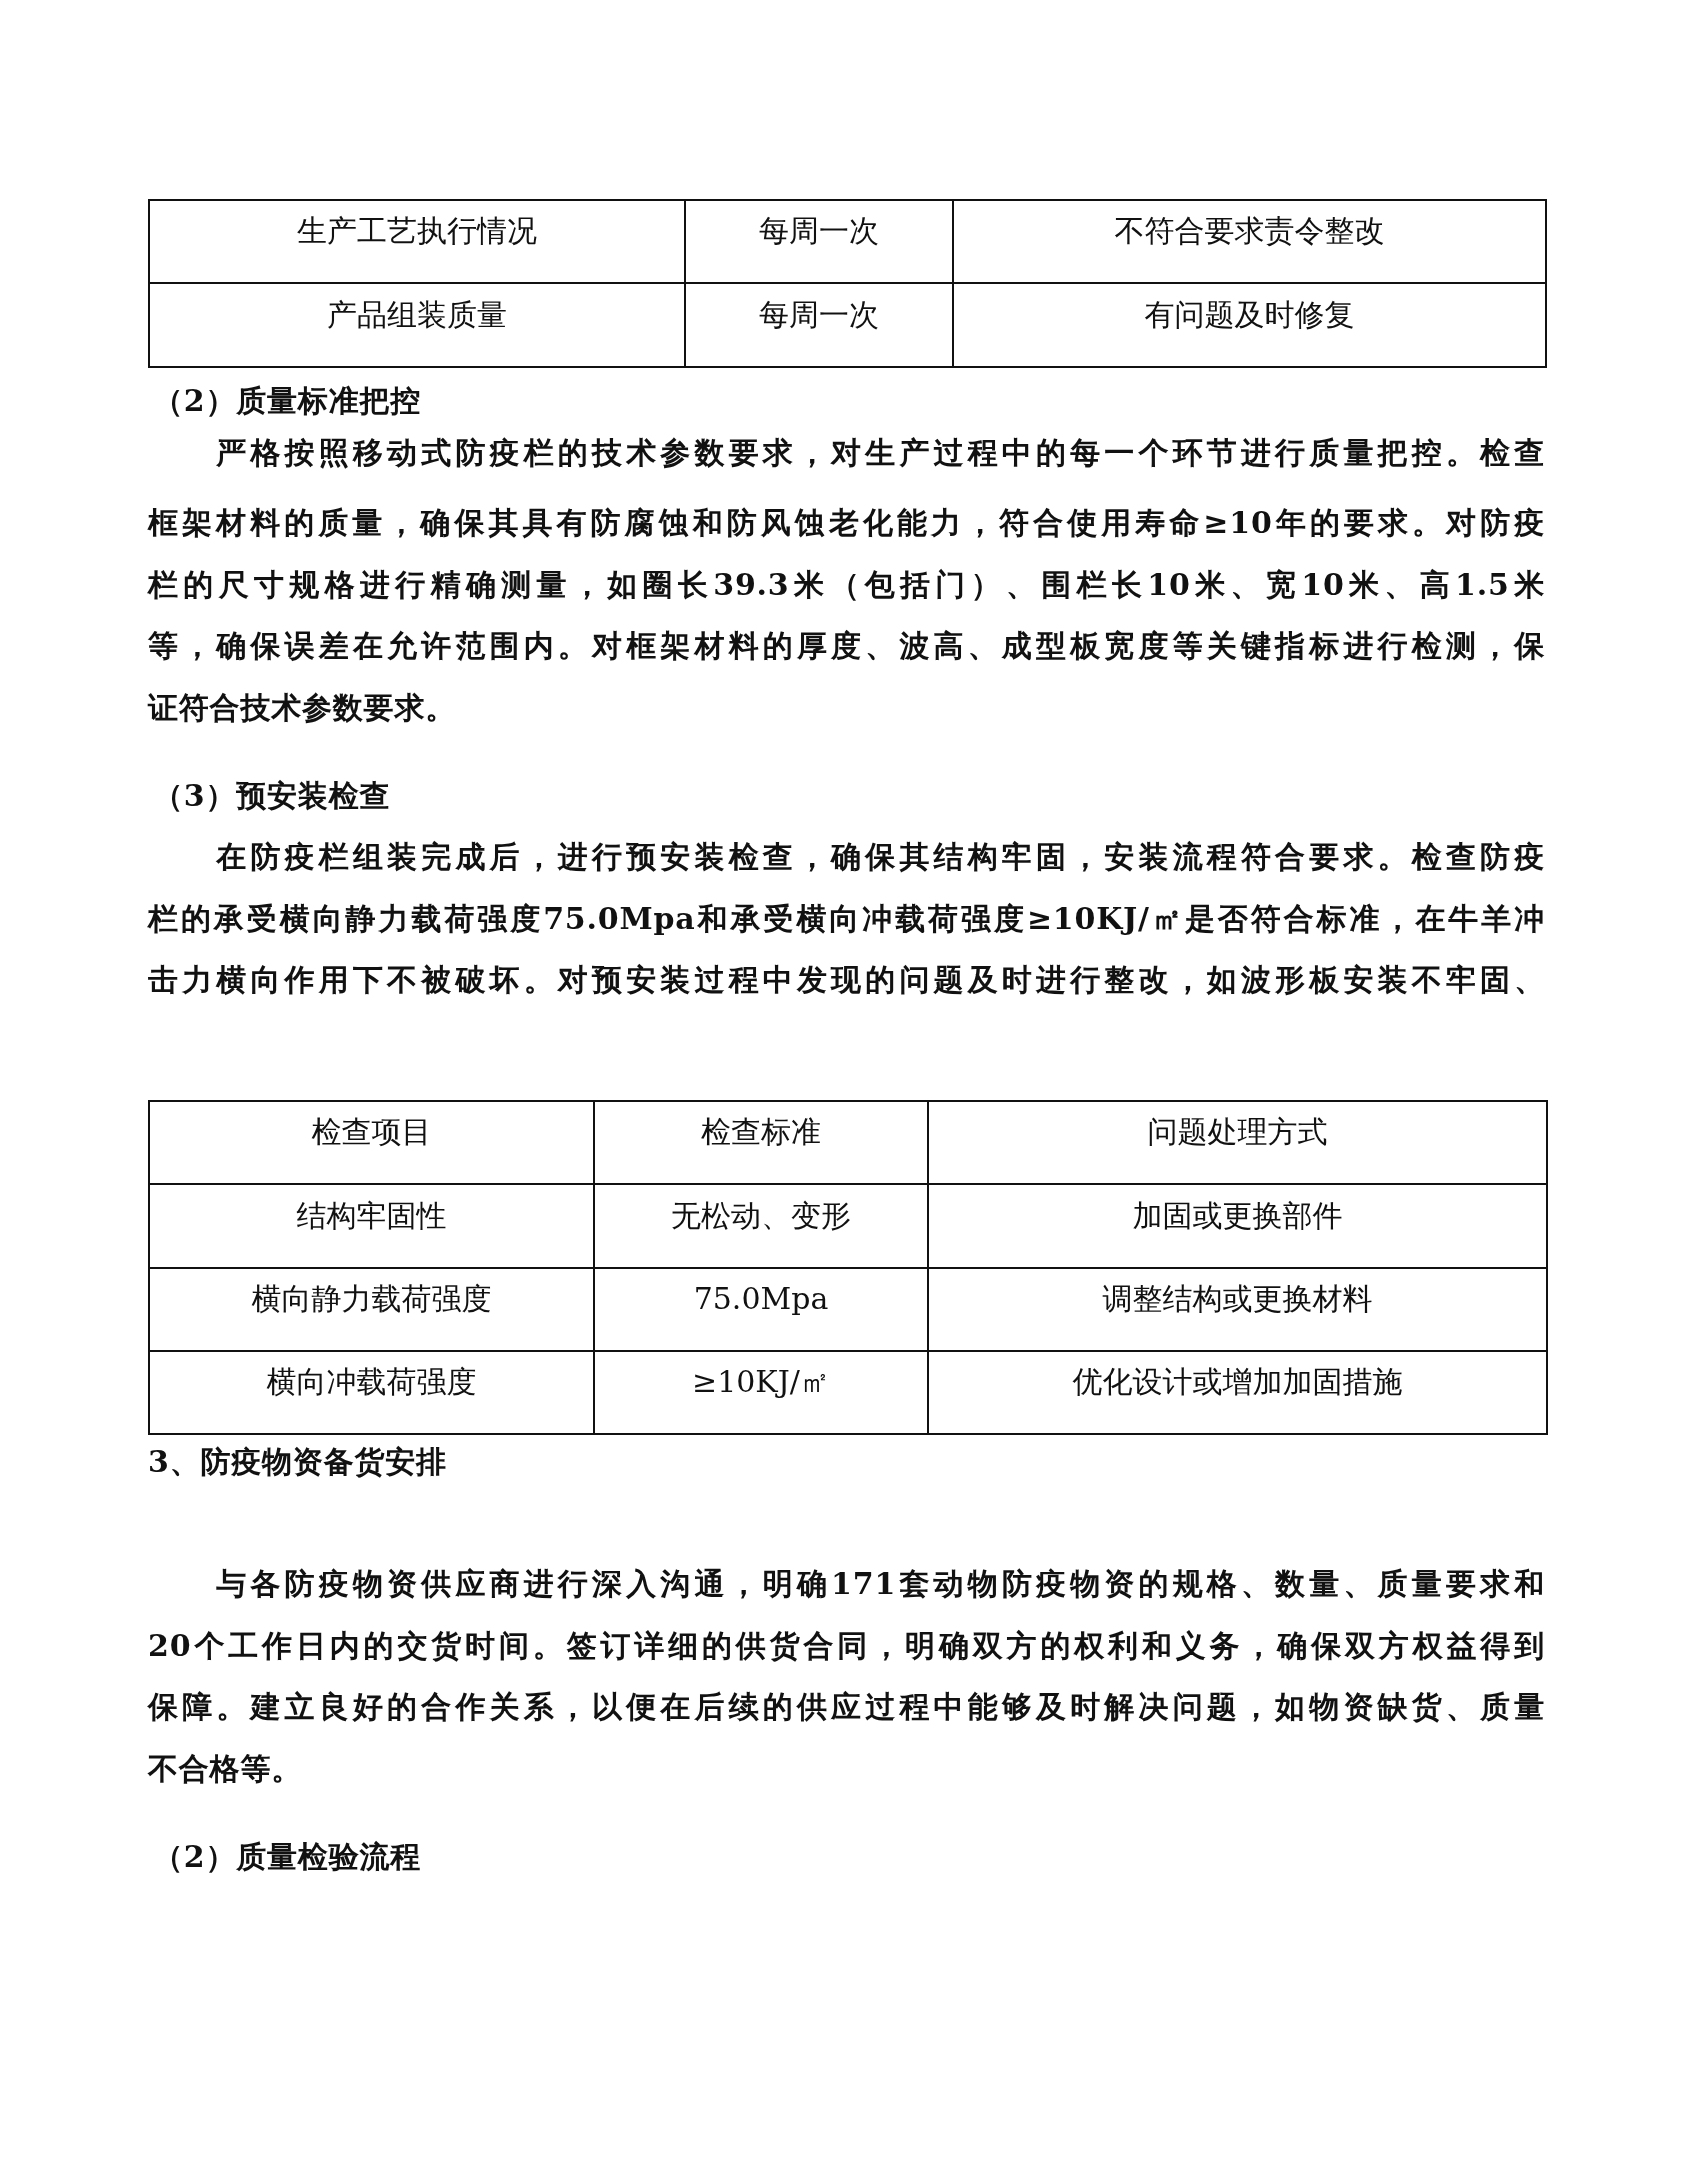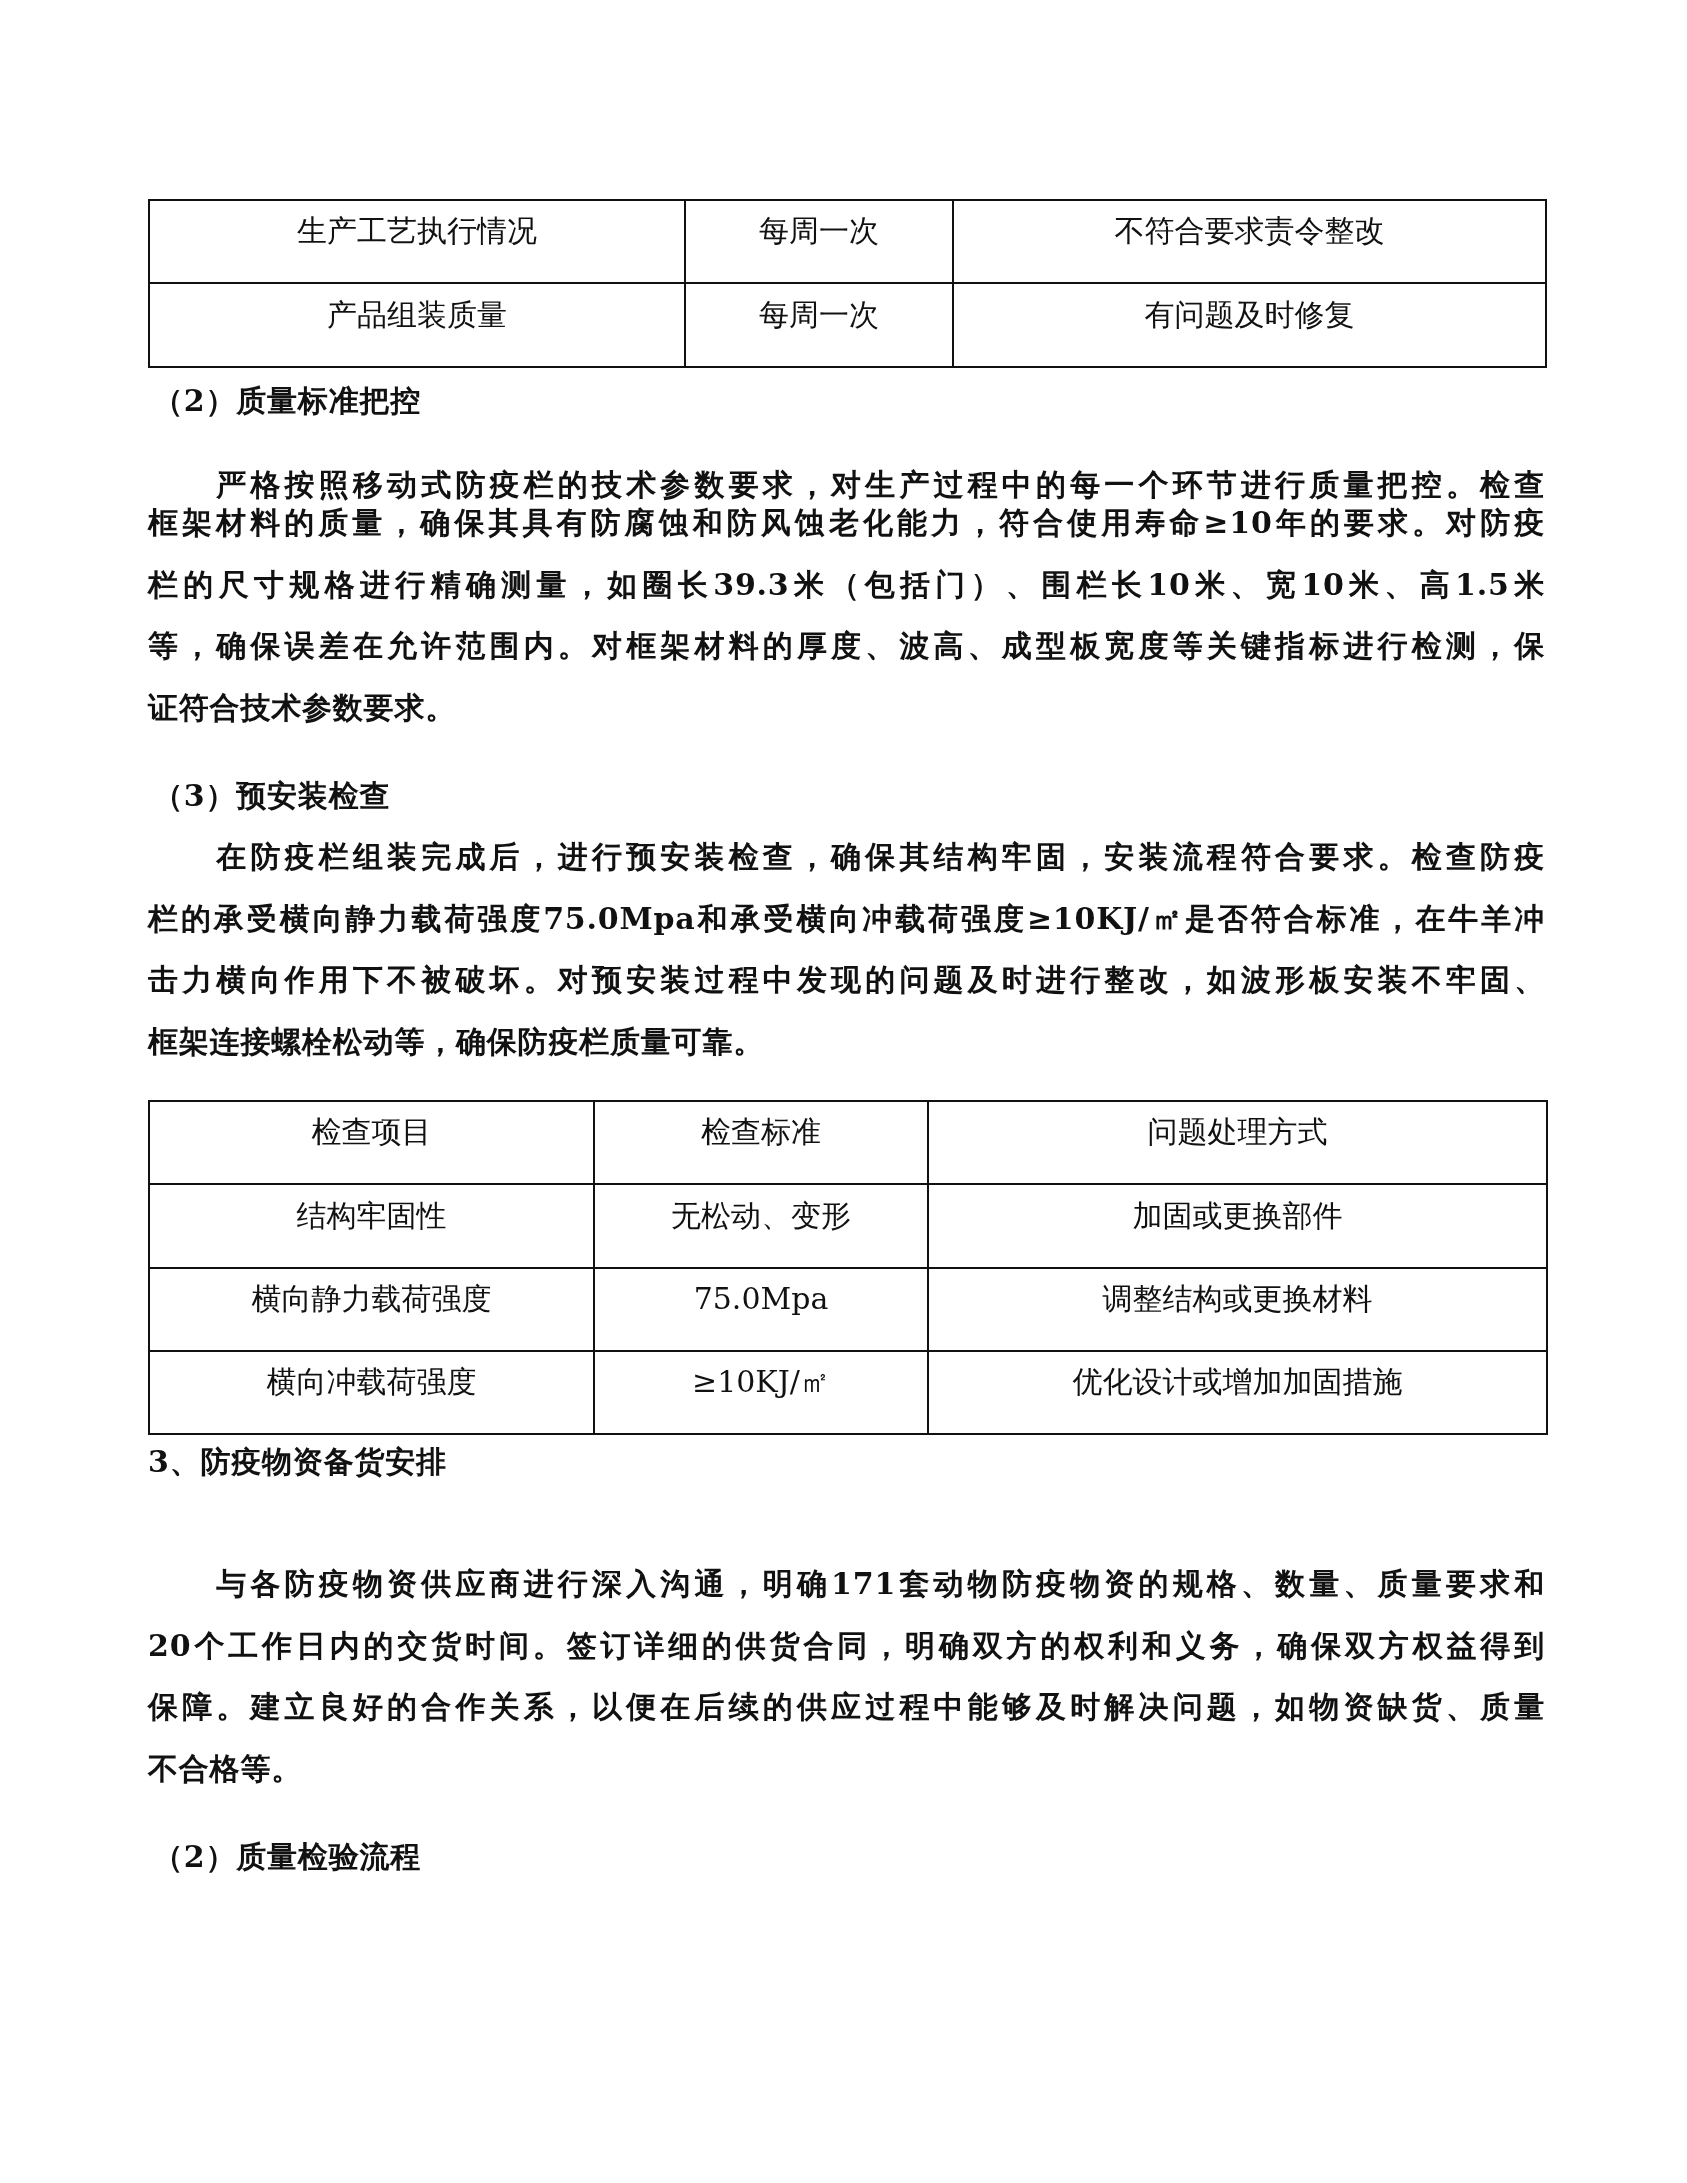--- a/index.html
+++ b/index.html
@@ -47,31 +47,30 @@
     </tr>
     <tr>
       <td>产品组装质量</td>
       <td>每周一次</td>
       <td>有问题及时修复</td>
     </tr>
   </tbody>
     </table>
 
   <div class="line heading" style="top:380px">（2）质量标准把控</div>
-  <div class="line just" style="top:464px">　　严格按照移动式防疫栏的技术参数要求，对生产过程中的每一个环节进行质量把控。检查</div>
+  <div class="line just" style="top:432px">　　严格按照移动式防疫栏的技术参数要求，对生产过程中的每一个环节进行质量把控。检查</div>
   <div class="line just" style="top:502px">框架材料的质量，确保其具有防腐蚀和防风蚀老化能力，符合使用寿命≥10年的要求。对防疫</div>
   <div class="line just" style="top:564px">栏的尺寸规格进行精确测量，如圈长39.3米（包括门）、围栏长10米、宽10米、高1.5米</div>
   <div class="line just" style="top:625px">等，确保误差在允许范围内。对框架材料的厚度、波高、成型板宽度等关键指标进行检测，保</div>
   <div class="line" style="top:687px">证符合技术参数要求。</div>
 
   <div class="line heading" style="top:775px">（3）预安装检查</div>
   <div class="line just" style="top:836px">　　在防疫栏组装完成后，进行预安装检查，确保其结构牢固，安装流程符合要求。检查防疫</div>
   <div class="line just" style="top:898px">栏的承受横向静力载荷强度75.0Mpa和承受横向冲载荷强度≥10KJ/㎡是否符合标准，在牛羊冲</div>
   <div class="line just" style="top:959px">击力横向作用下不被破坏。对预安装过程中发现的问题及时进行整改，如波形板安装不牢固、</div>
-  <div class="line" style="top:1021px">框架连接螺栓松动等，确保防疫栏质量可靠。</div>
 
   <table id="t2" class="grid">
     <colgroup>
         <col style="width:445px">
         <col style="width:334px">
         <col style="width:619px">
       </colgroup>
     <tbody>
         <tr>
       <td>检查项目</td>

